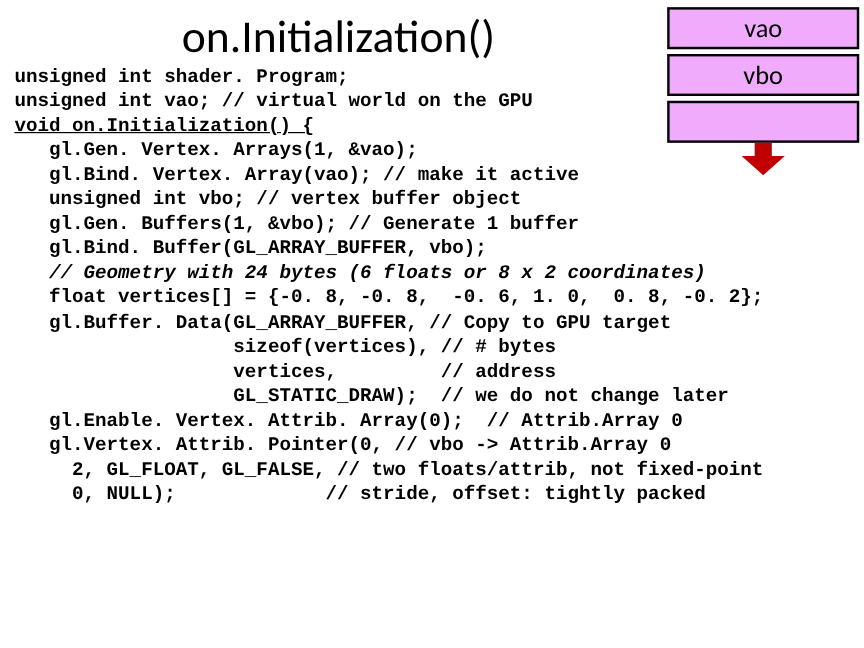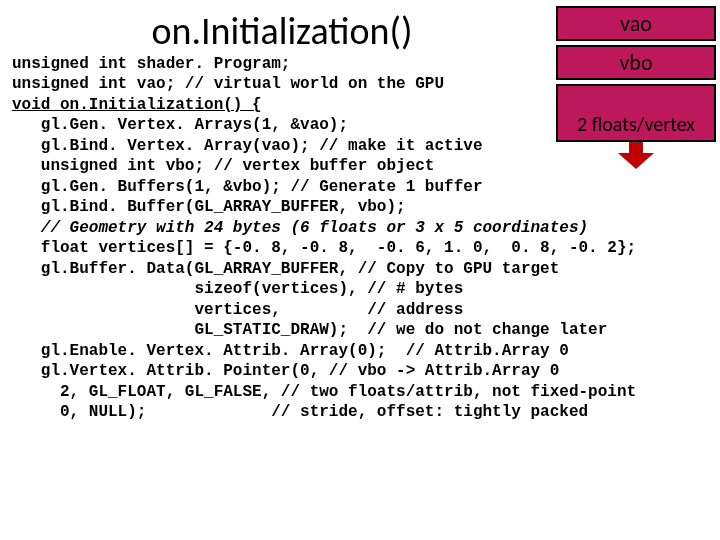--- a/index.html
+++ b/index.html
@@ -33,21 +33,21 @@
     right: 4px;
     top: 6px;
     width: 160px;
     font-family: Calibri, Arial, sans-serif;
   }
   .dbox {
     border: 2px solid #000;
     text-align: center;
     font-size: 22px;
     padding: 2px 0;
-    background: #be185d;
+    background: #f0abfc;
   }
   .vao-box { margin-bottom: 4px; }
   .vbo-box { margin-bottom: 4px; }
   .vert-box { font-size: 20px; line-height: 1.15; padding: 4px 2px; }
   .arrow-stem {
     width: 14px;
     height: 12px;
     background: #c00000;
     margin: 0 auto;
     border: 1px solid #8a1a1a;
@@ -86,40 +86,39 @@
 
 <div class="slide">
 
   <h1>on.Initialization()</h1>
 
   <div class="diagram">
     <div class="dbox vao-box">vao</div>
     <div class="dbox vbo-box">vbo</div>
     <div class="dbox vert-box">
       <br>
-      <span>2 floats/vertex</span>
     </div>
     <div>
       <div class="arrow-stem"></div>
       <div class="arrow-head"></div>
     </div>
   </div>
 
 
   <pre class="code block1"><span>unsigned int shader. Program;</span>
 <span>unsigned int vao; // virtual world on the GPU</span></pre>
 
   <pre class="code block2"><u><span>void on.Initialization() {</span></u>
 <span>   gl.Gen. Vertex. Arrays(1, &amp;vao);</span>
 <span>   gl.Bind. Vertex. Array(vao); // make it active</span></pre>
 
   <pre class="code block3"><span>   unsigned int vbo; // vertex buffer object</span>
 <span>   gl.Gen. Buffers(1, &amp;vbo); // Generate 1 buffer</span>
 <span>   gl.Bind. Buffer(GL_ARRAY_BUFFER, vbo);</span>
-<span class="cmt">   // Geometry with 24 bytes (6 floats or 3 x 5 coordinates)</span>
+<span class="cmt">   // Geometry with 24 bytes (6 floats or 8 x 2 coordinates)</span>
 <span>   float vertices[] = {-0. 8, -0. 8,  -0. 6, 1. 0,  0. 8, -0. 2};</span>
 <span>   gl.Buffer. Data(GL_ARRAY_BUFFER, // Copy to GPU target</span>
 <span>                   sizeof(vertices), // # bytes</span>
 <span>                   vertices,         // address</span>
 <span>                   GL_STATIC_DRAW);  // we do not change later</span>
 <span>   gl.Enable. Vertex. Attrib. Array(0);  // Attrib.Array 0</span>
 <span>   gl.Vertex. Attrib. Pointer(0, // vbo -&gt; Attrib.Array 0</span>
 <span>     2, GL_FLOAT, GL_FALSE, // two floats/attrib, not fixed-point</span>
 <span>     0, NULL);             // stride, offset: tightly packed</span></pre>
 

